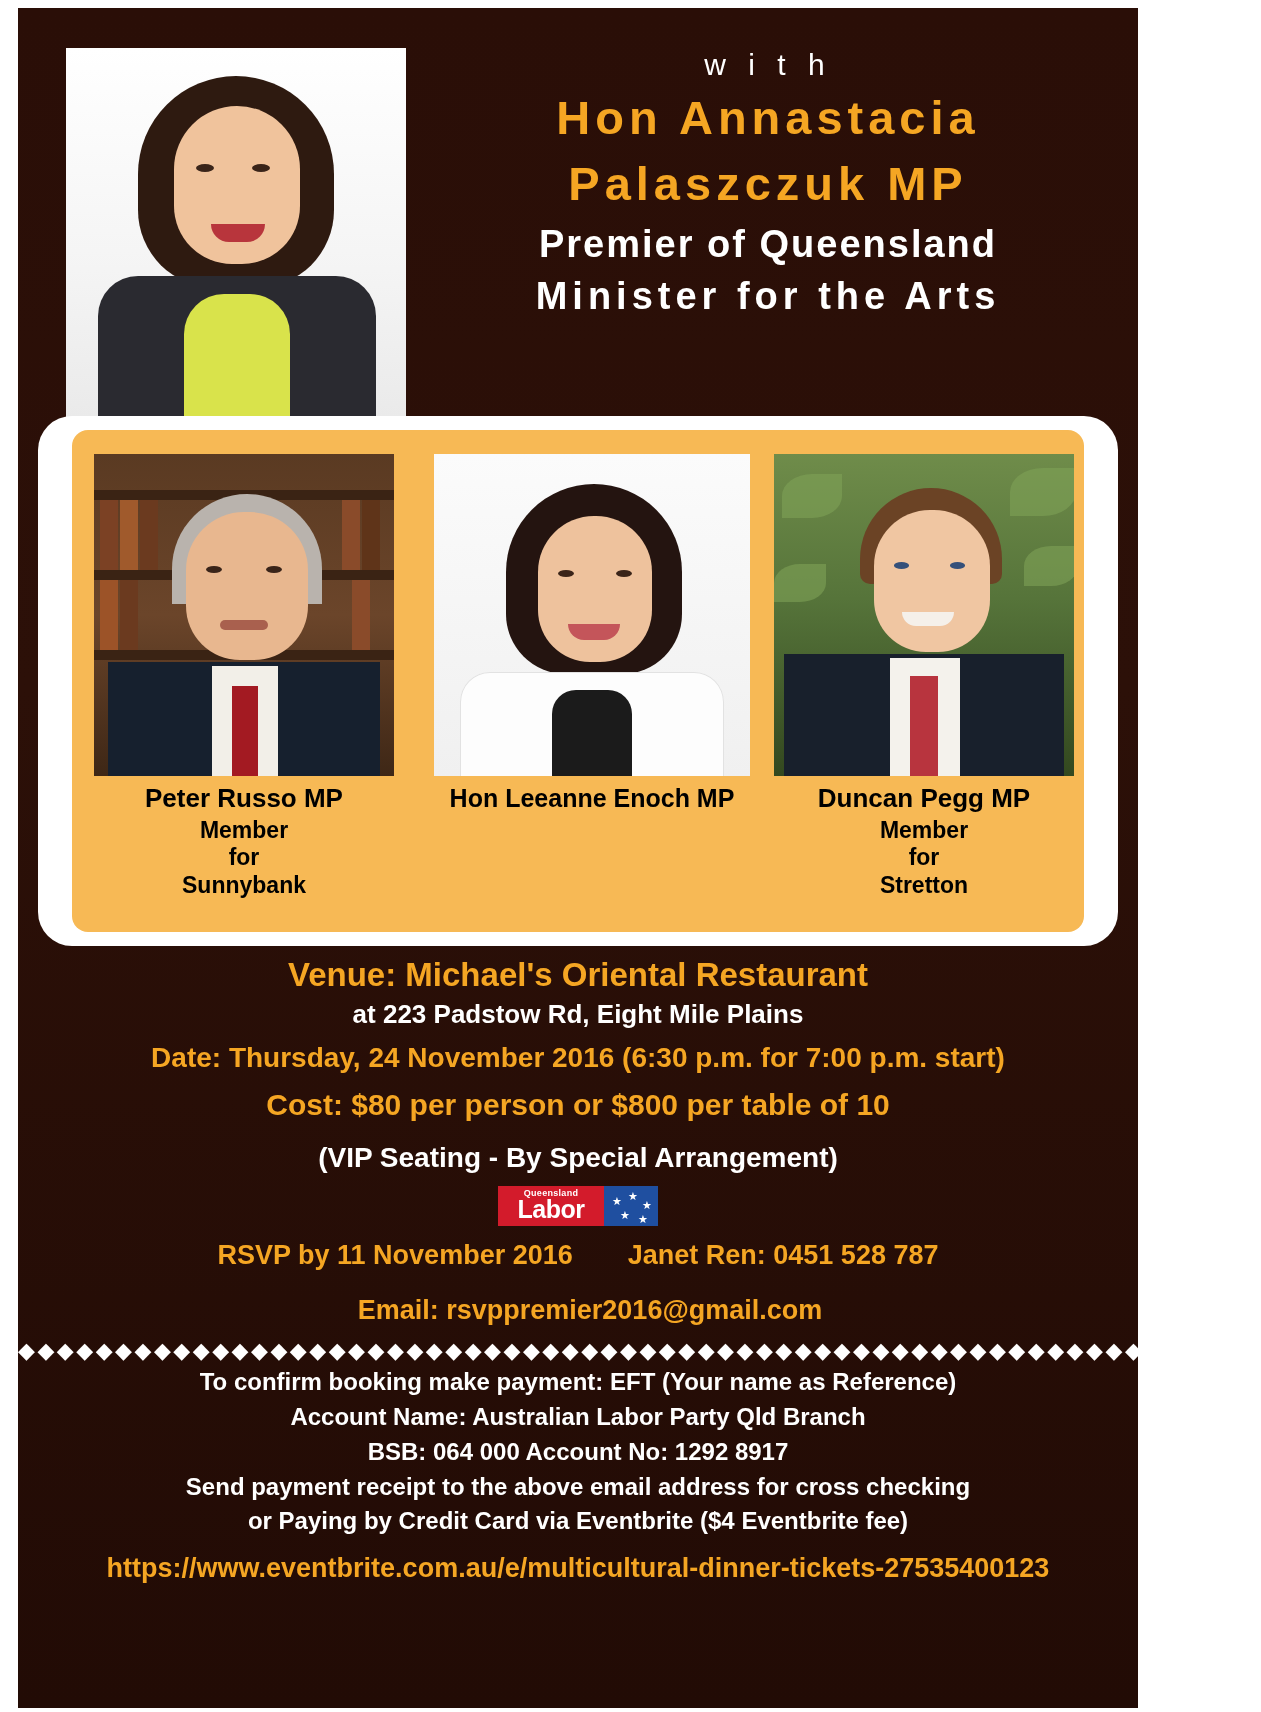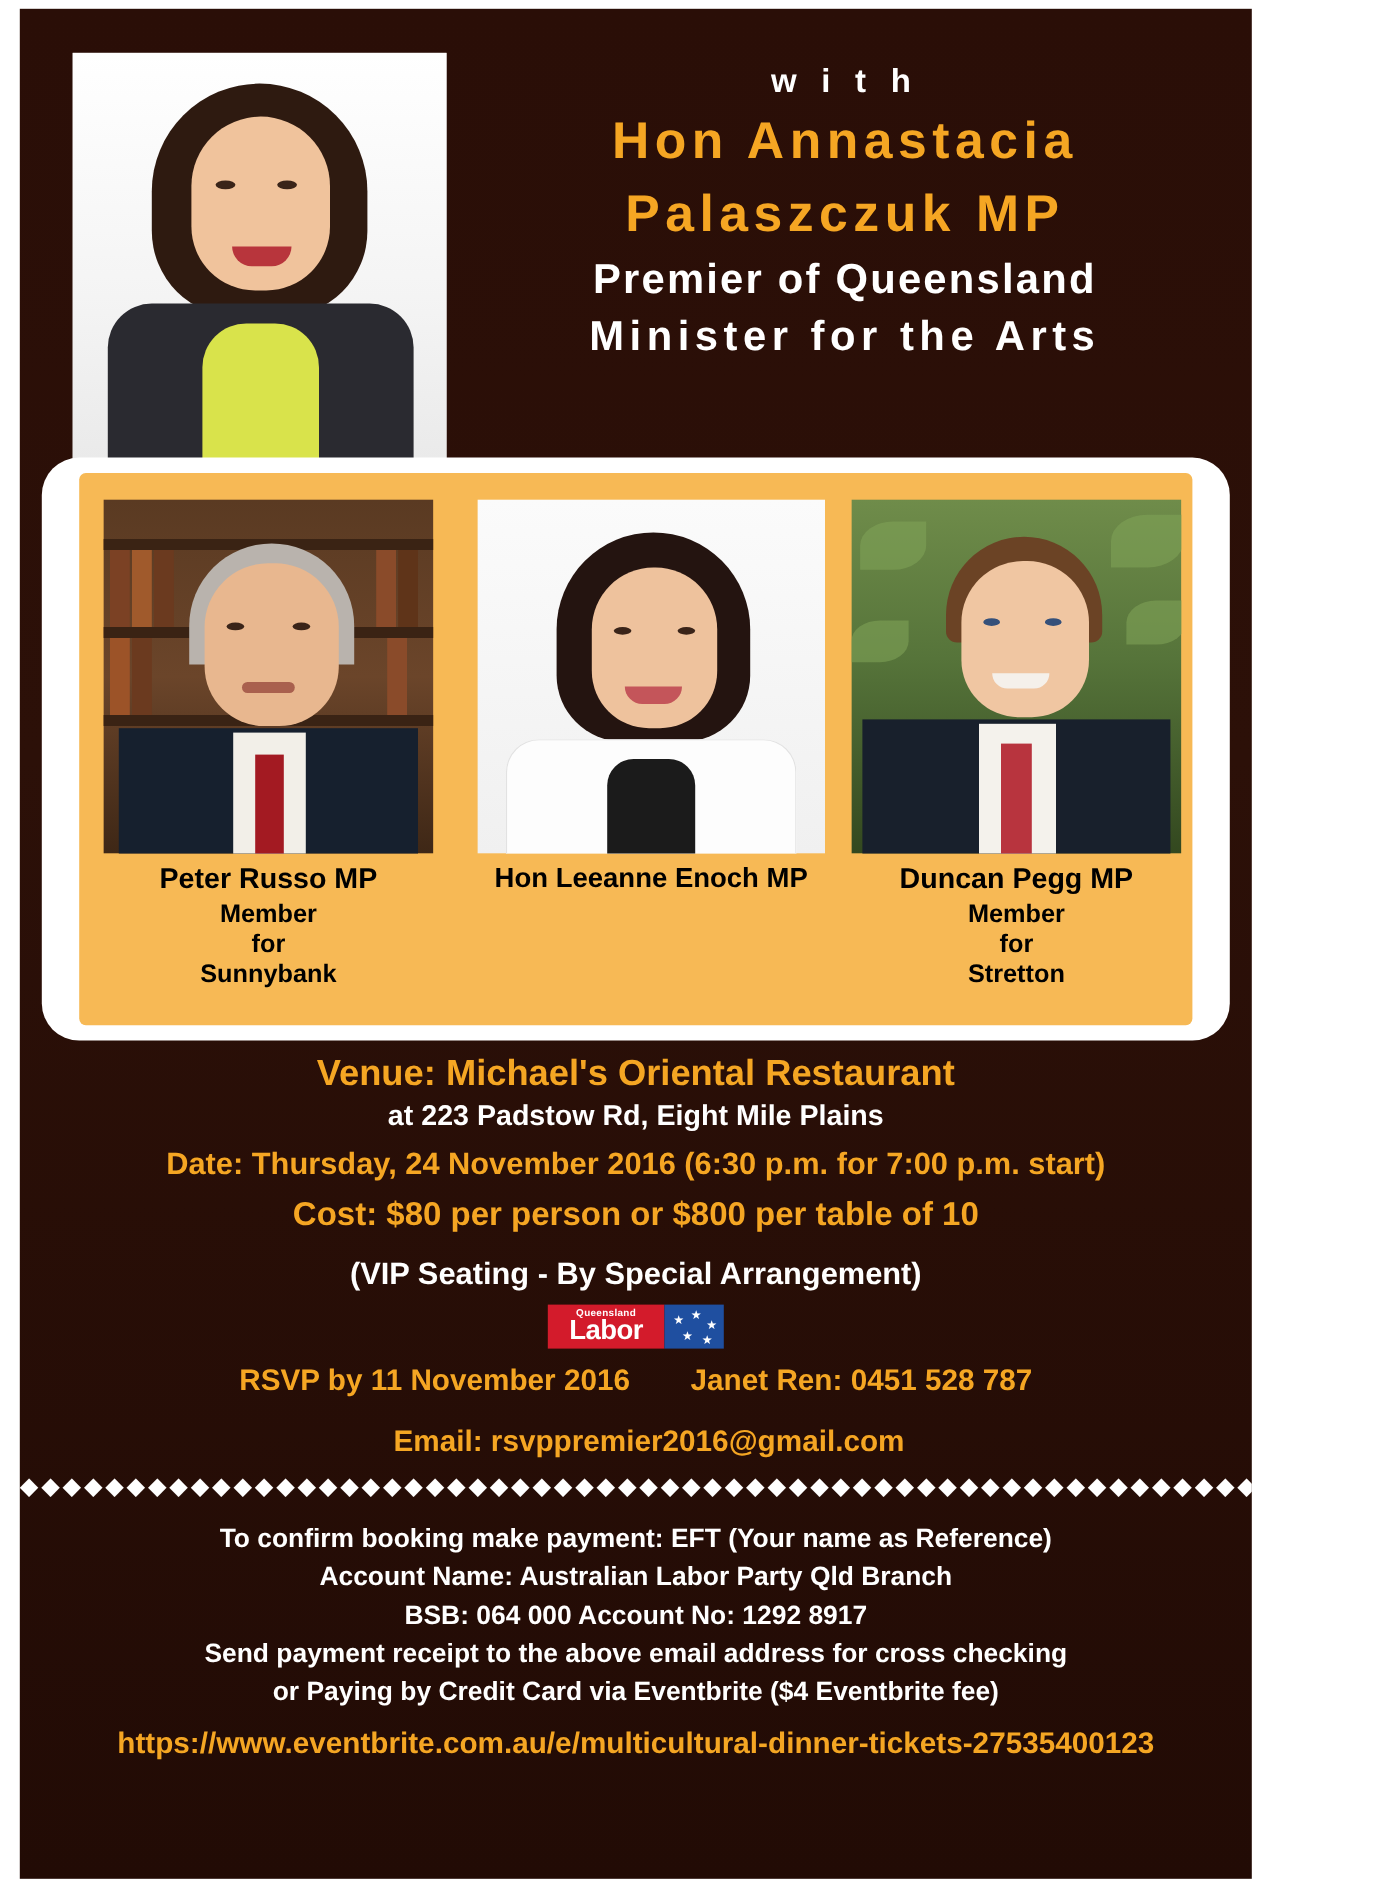--- a/index.html
+++ b/index.html
@@ -114,23 +114,23 @@
     color: #ffffff;
     font-size: 57px;
     font-weight: bold;
     letter-spacing: -0.5px;
     line-height: 1.05;
     white-space: nowrap;
   }
   .t-with {
     color: #ffffff;
     font-size: 30px;
-    font-weight: bold;
+    font-weight: normal;
     letter-spacing: 7px;
-    margin-top: 20px;
+    margin-top: 10px;
   }
   .t-name {
     color: #f5a623;
     font-size: 47px;
     font-weight: bold;
     letter-spacing: 5px;
     line-height: 1.28;
     margin-top: 6px;
     white-space: nowrap;
   }
@@ -163,21 +163,21 @@
     background: #ffffff;
     border-radius: 34px;
   }
   .mp-panel {
     position: absolute;
     left: 34px;
     top: 14px;
     width: 1012px;
     height: 502px;
     background: #f7b955;
-    border-radius: 6px;
+    border-radius: 16px;
   }
   .mp {
     position: absolute;
     top: 24px;
     text-align: center;
   }
   .mp-photo {
     width: 300px;
     height: 322px;
     overflow: hidden;
@@ -342,21 +342,21 @@
     margin-top: 14px;
     color: #ffffff;
     font-size: 22px;
     letter-spacing: 2.5px;
     white-space: nowrap;
     overflow: hidden;
     line-height: 1;
     height: 24px;
   }
   .payment {
-    margin-top: 18px;
+    margin-top: 1px;
     color: #ffffff;
     font-size: 24px;
     font-weight: bold;
     line-height: 1.45;
   }
   .url {
     margin-top: 14px;
     color: #f5a623;
     font-size: 27px;
     font-weight: bold;

